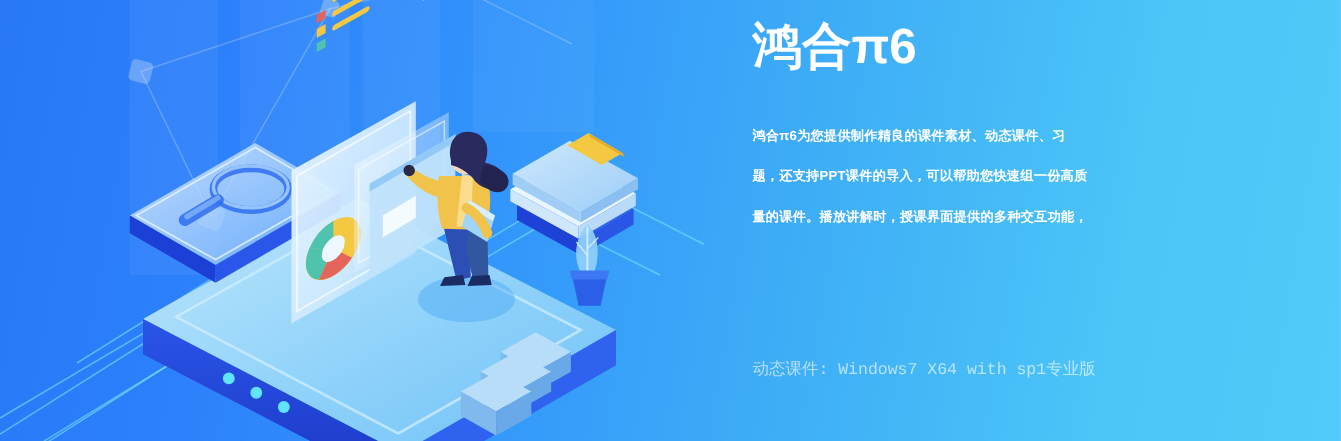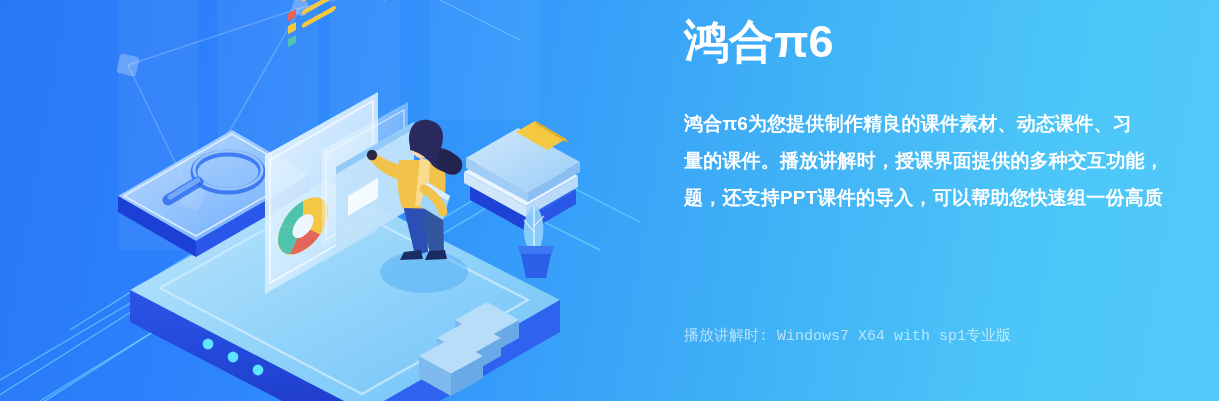--- a/index.html
+++ b/index.html
@@ -68,21 +68,21 @@
     font-weight: bold;
     color: #ffffff;
     letter-spacing: 0px;
     white-space: nowrap;
   }
   .desc {
     position: absolute;
     top: 105px;
     left: 0;
     width: 508px;
-    font-size: 19px;
+    font-size: 12px;
     font-weight: bold;
     line-height: 37px;
     color: #ffffff;
     letter-spacing: 0.2px;
   }
   .desc p { margin: 0; white-space: nowrap; }
 
   .req {
     position: absolute;
     top: 274px;
@@ -293,23 +293,23 @@
       </g>
     </svg>
   </div>
 
   <div class="content">
 
     <div class="title">鸿合π6</div>
 
     <div class="desc">
       <p>鸿合π6为您提供制作精良的课件素材、动态课件、习</p>
+      <p>题，还支持PPT课件的导入，可以帮助您快速组一份高质</p>
       <p>量的课件。播放讲解时，授课界面提供的多种交互功能，</p>
-      <p>题，还支持PPT课件的导入，可以帮助您快速组一份高质</p>
     </div>
 
     <div class="req">
-      <p class="line1">播放讲解时: Windows7 X64 with sp1专业版</p>
+      <p class="line1">动态课件: Windows7 X64 with sp1专业版</p>
       <p class="line2">Windows10.1709  X64专业版</p>
     </div>
 
   </div>
 </div>
 
 </body></html>

